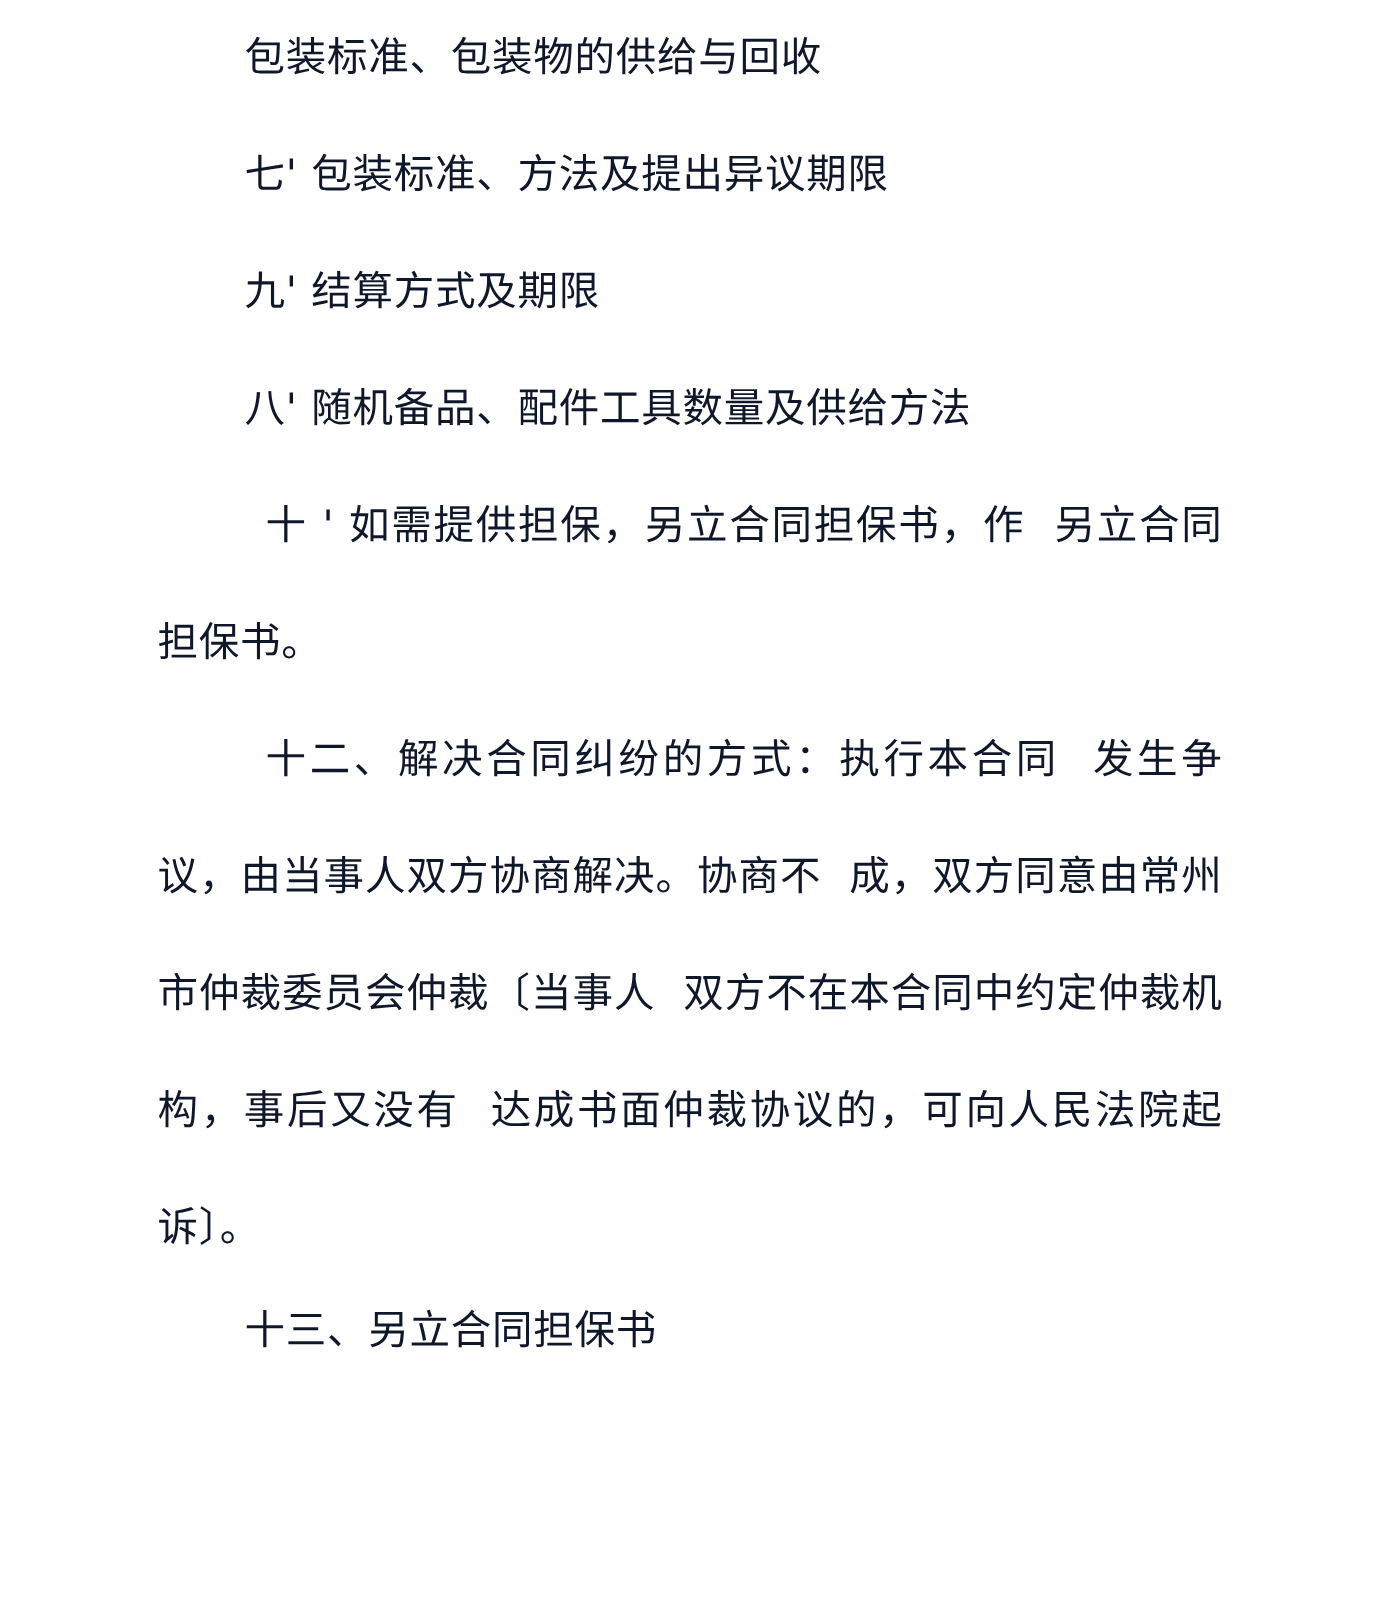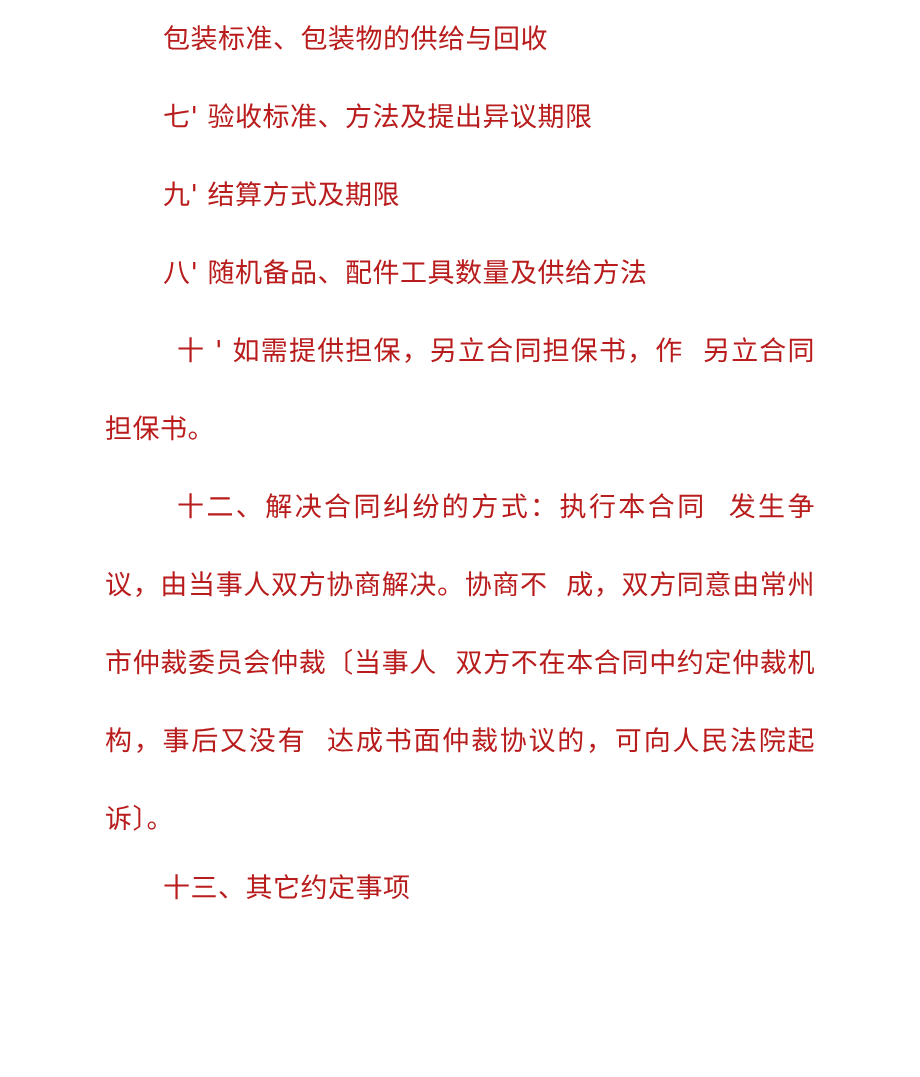--- a/index.html
+++ b/index.html
@@ -24,21 +24,21 @@
   }
   .para {
     font-size: 27px;
     line-height: 78px;
     letter-spacing: 0.5px;
     text-align: justify;
     text-justify: inter-ideograph;
     white-space: pre-wrap;
     margin: 0;
     font-weight: 400;
-    color: #b91c1c;
+    color: #0f172a;
   }
   .indent-1 {
     text-indent: 58px;
   }
   .indent-2 {
     text-indent: 110px;
   }
   .tight {
     line-height: 60px;
   }
@@ -46,27 +46,27 @@
     text-indent: 72px;
   }
 </style>
 </head>
 <body>
 
 <div class="page">
 
   <p class="para indent-1">包装标准、包装物的供给与回收</p>
 
-  <p class="para indent-1">七' 验收标准、方法及提出异议期限</p>
+  <p class="para indent-1">七' 包装标准、方法及提出异议期限</p>
 
   <p class="para indent-1">九' 结算方式及期限</p>
 
   <p class="para indent-1">八' 随机备品、配件工具数量及供给方法</p>
 
   <p class="para first-line">十 ' 如需提供担保，另立合同担保书，作  另立合同担保书。</p>
 
 
   <p class="para first-line">十二、解决合同纠纷的方式：执行本合同  发生争议，由当事人双方协商解决。协商不  成，双方同意由常州市仲裁委员会仲裁〔当事人  双方不在本合同中约定仲裁机构，事后又没有  达成书面仲裁协议的，可向人民法院起诉〕。</p>
 
-  <p class="para indent-1 tight">十三、其它约定事项</p>
+  <p class="para indent-1 tight">十三、另立合同担保书</p>
 
 
 </div>
 
 </body></html>

